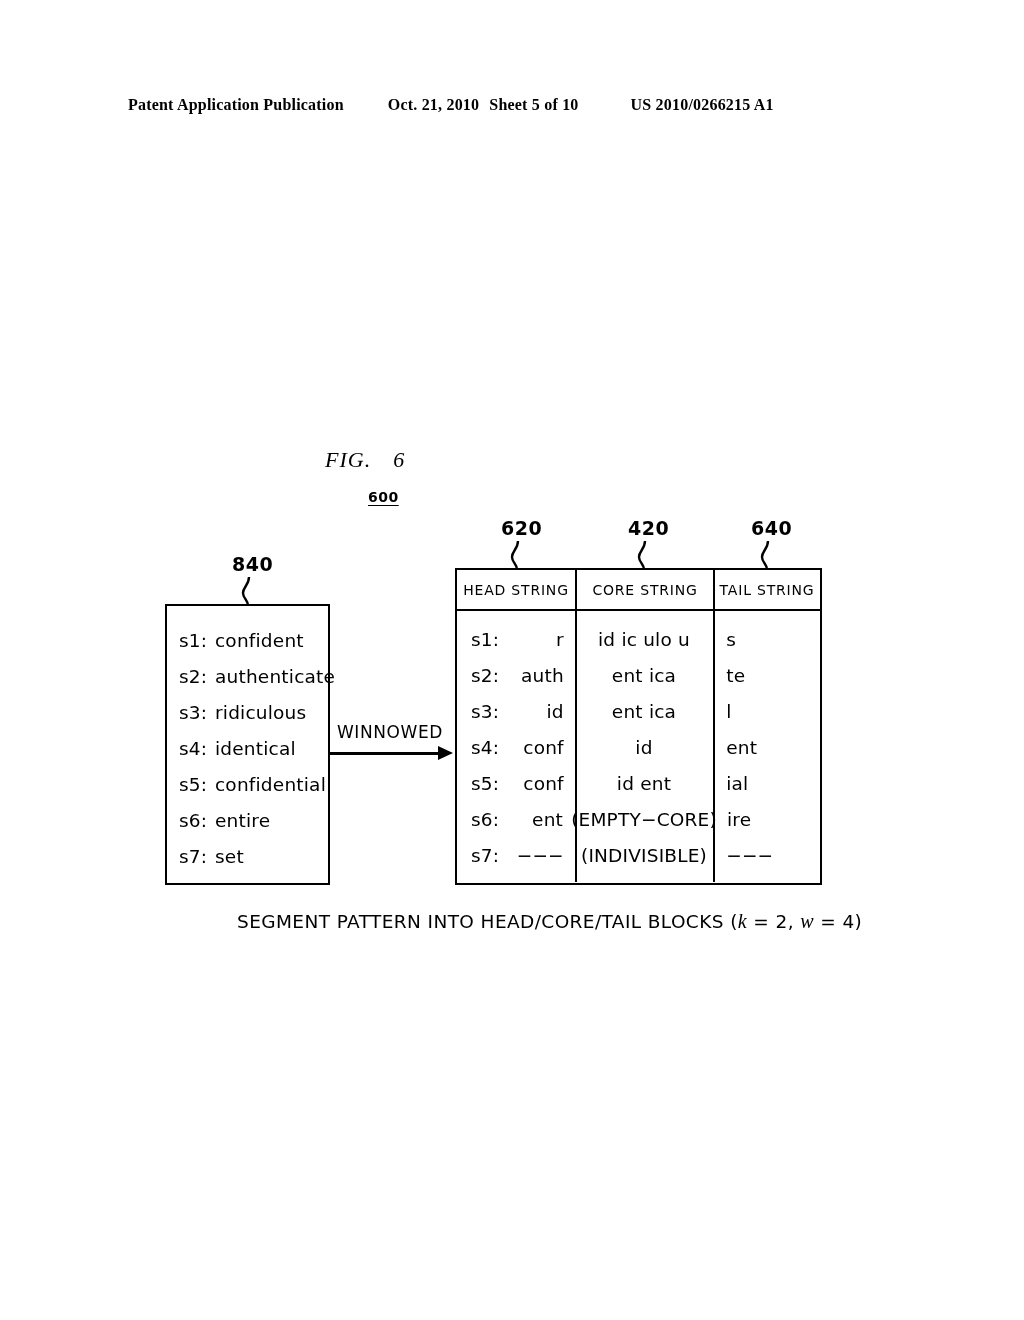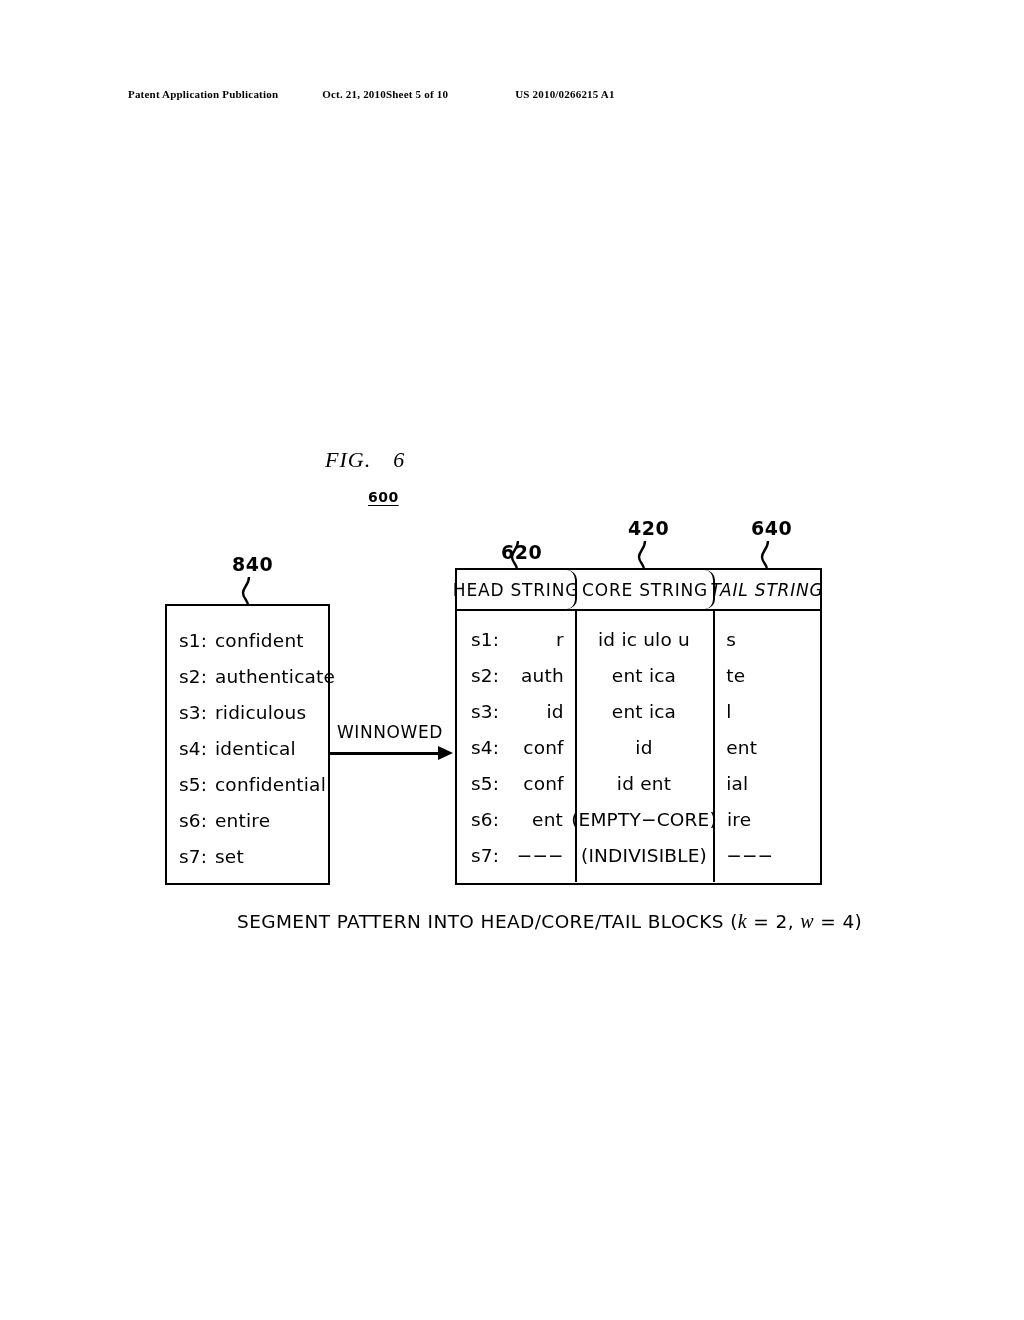--- a/index.html
+++ b/index.html
@@ -18,29 +18,29 @@
 
   
   .page-header {
     position: absolute;
     top: 88px;
     left: 128px;
     width: 768px;
     height: 26px;
     font-family: "Liberation Serif", serif;
     font-weight: bold;
-    font-size: 11px;
+    font-size: 16px;
     letter-spacing: 0.2px;
     display: flex;
-    align-items: flex-start;
+    align-items: flex-end;
     white-space: nowrap;
   }
   .hdr-pub   { margin-right: 44px; }
-  .hdr-date  { }
-  .hdr-sheet { margin-right: 67px; }
+  .hdr-date  { margin-right: 10px; }
+  .hdr-sheet { margin-right: 52px; }
   .hdr-num   { }
 
   
   .fig-title {
     position: absolute;
     left: 325px;
     top: 447px;
     font-family: "Liberation Serif", serif;
     font-style: italic;
     font-size: 22px;
@@ -154,29 +154,28 @@
     width: 100%;
     height: 41px;
     border-bottom: 2.5px solid #000;
     box-sizing: border-box;
     display: flex;
   }
   .th {
     display: flex;
     align-items: center;
     justify-content: center;
-    font-size: 17px;
+    font-size: 14px;
     letter-spacing: 0.8px;
     white-space: nowrap;
     box-sizing: border-box;
-    border-radius: 10px;
   }
   .th-head { width: 120px; border-right: 2.5px solid #000; }
   .th-core { width: 138px; border-right: 2.5px solid #000; }
-  .th-tail { width: 104px; font-style: italic; }
+  .th-tail { width: 104px; }
 
   .tbl-body {
     position: absolute;
     left: 0;
     top: 41px;
     width: 100%;
     height: 271px;
   }
   .col-div {
     position: absolute;
@@ -286,21 +285,21 @@
       <span class="val">set</span>
     </div>
 </div>
 
 <div class="arrow-wrap">
   <div class="arrow-label">WINNOWED</div>
   <div class="arrow-line"></div>
   <div class="arrow-head"></div>
 </div>
 
-<div class="callout" style="left:501px; top:541px;">620</div>
+<div class="callout" style="left:501px; top:517px;">620</div>
 <svg class="leader" style="left:509px; top:541px;" viewBox="0 0 16 30">
   <path d="M9,0 C9,8 3,10 3,16 C3,22 9,23 8,30" stroke="#000" stroke-width="2.4" fill="none"></path>
 </svg>
 
 <div class="callout" style="left:628px; top:517px;">420</div>
 <svg class="leader" style="left:636px; top:541px;" viewBox="0 0 16 30">
   <path d="M9,0 C9,8 3,10 3,16 C3,22 9,23 8,30" stroke="#000" stroke-width="2.4" fill="none"></path>
 </svg>
 
 <div class="callout" style="left:751px; top:517px;">640</div>

